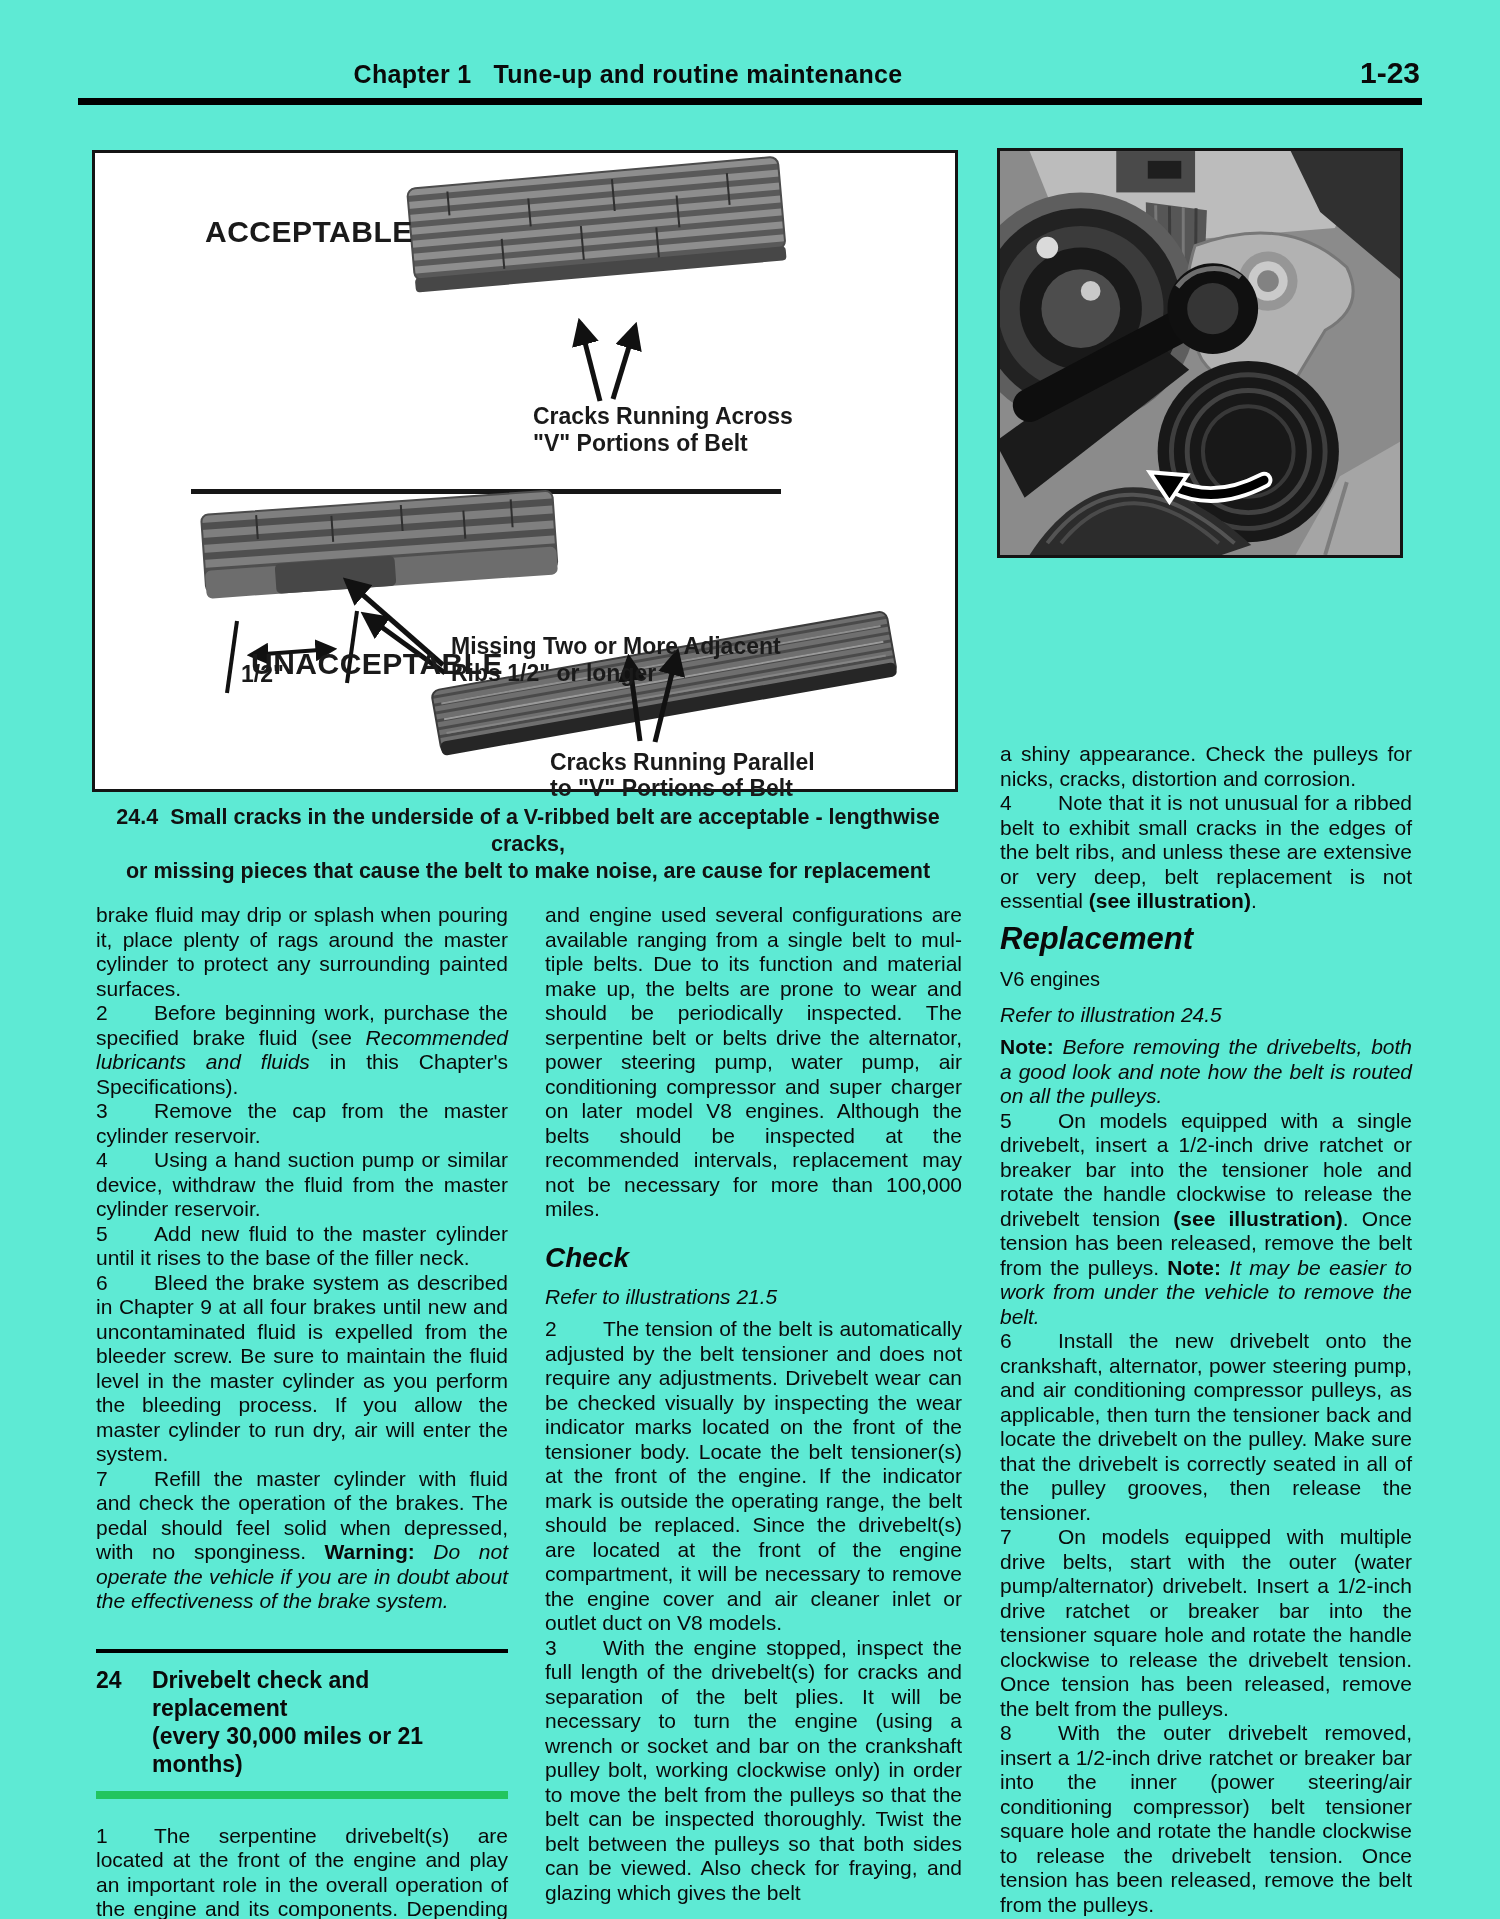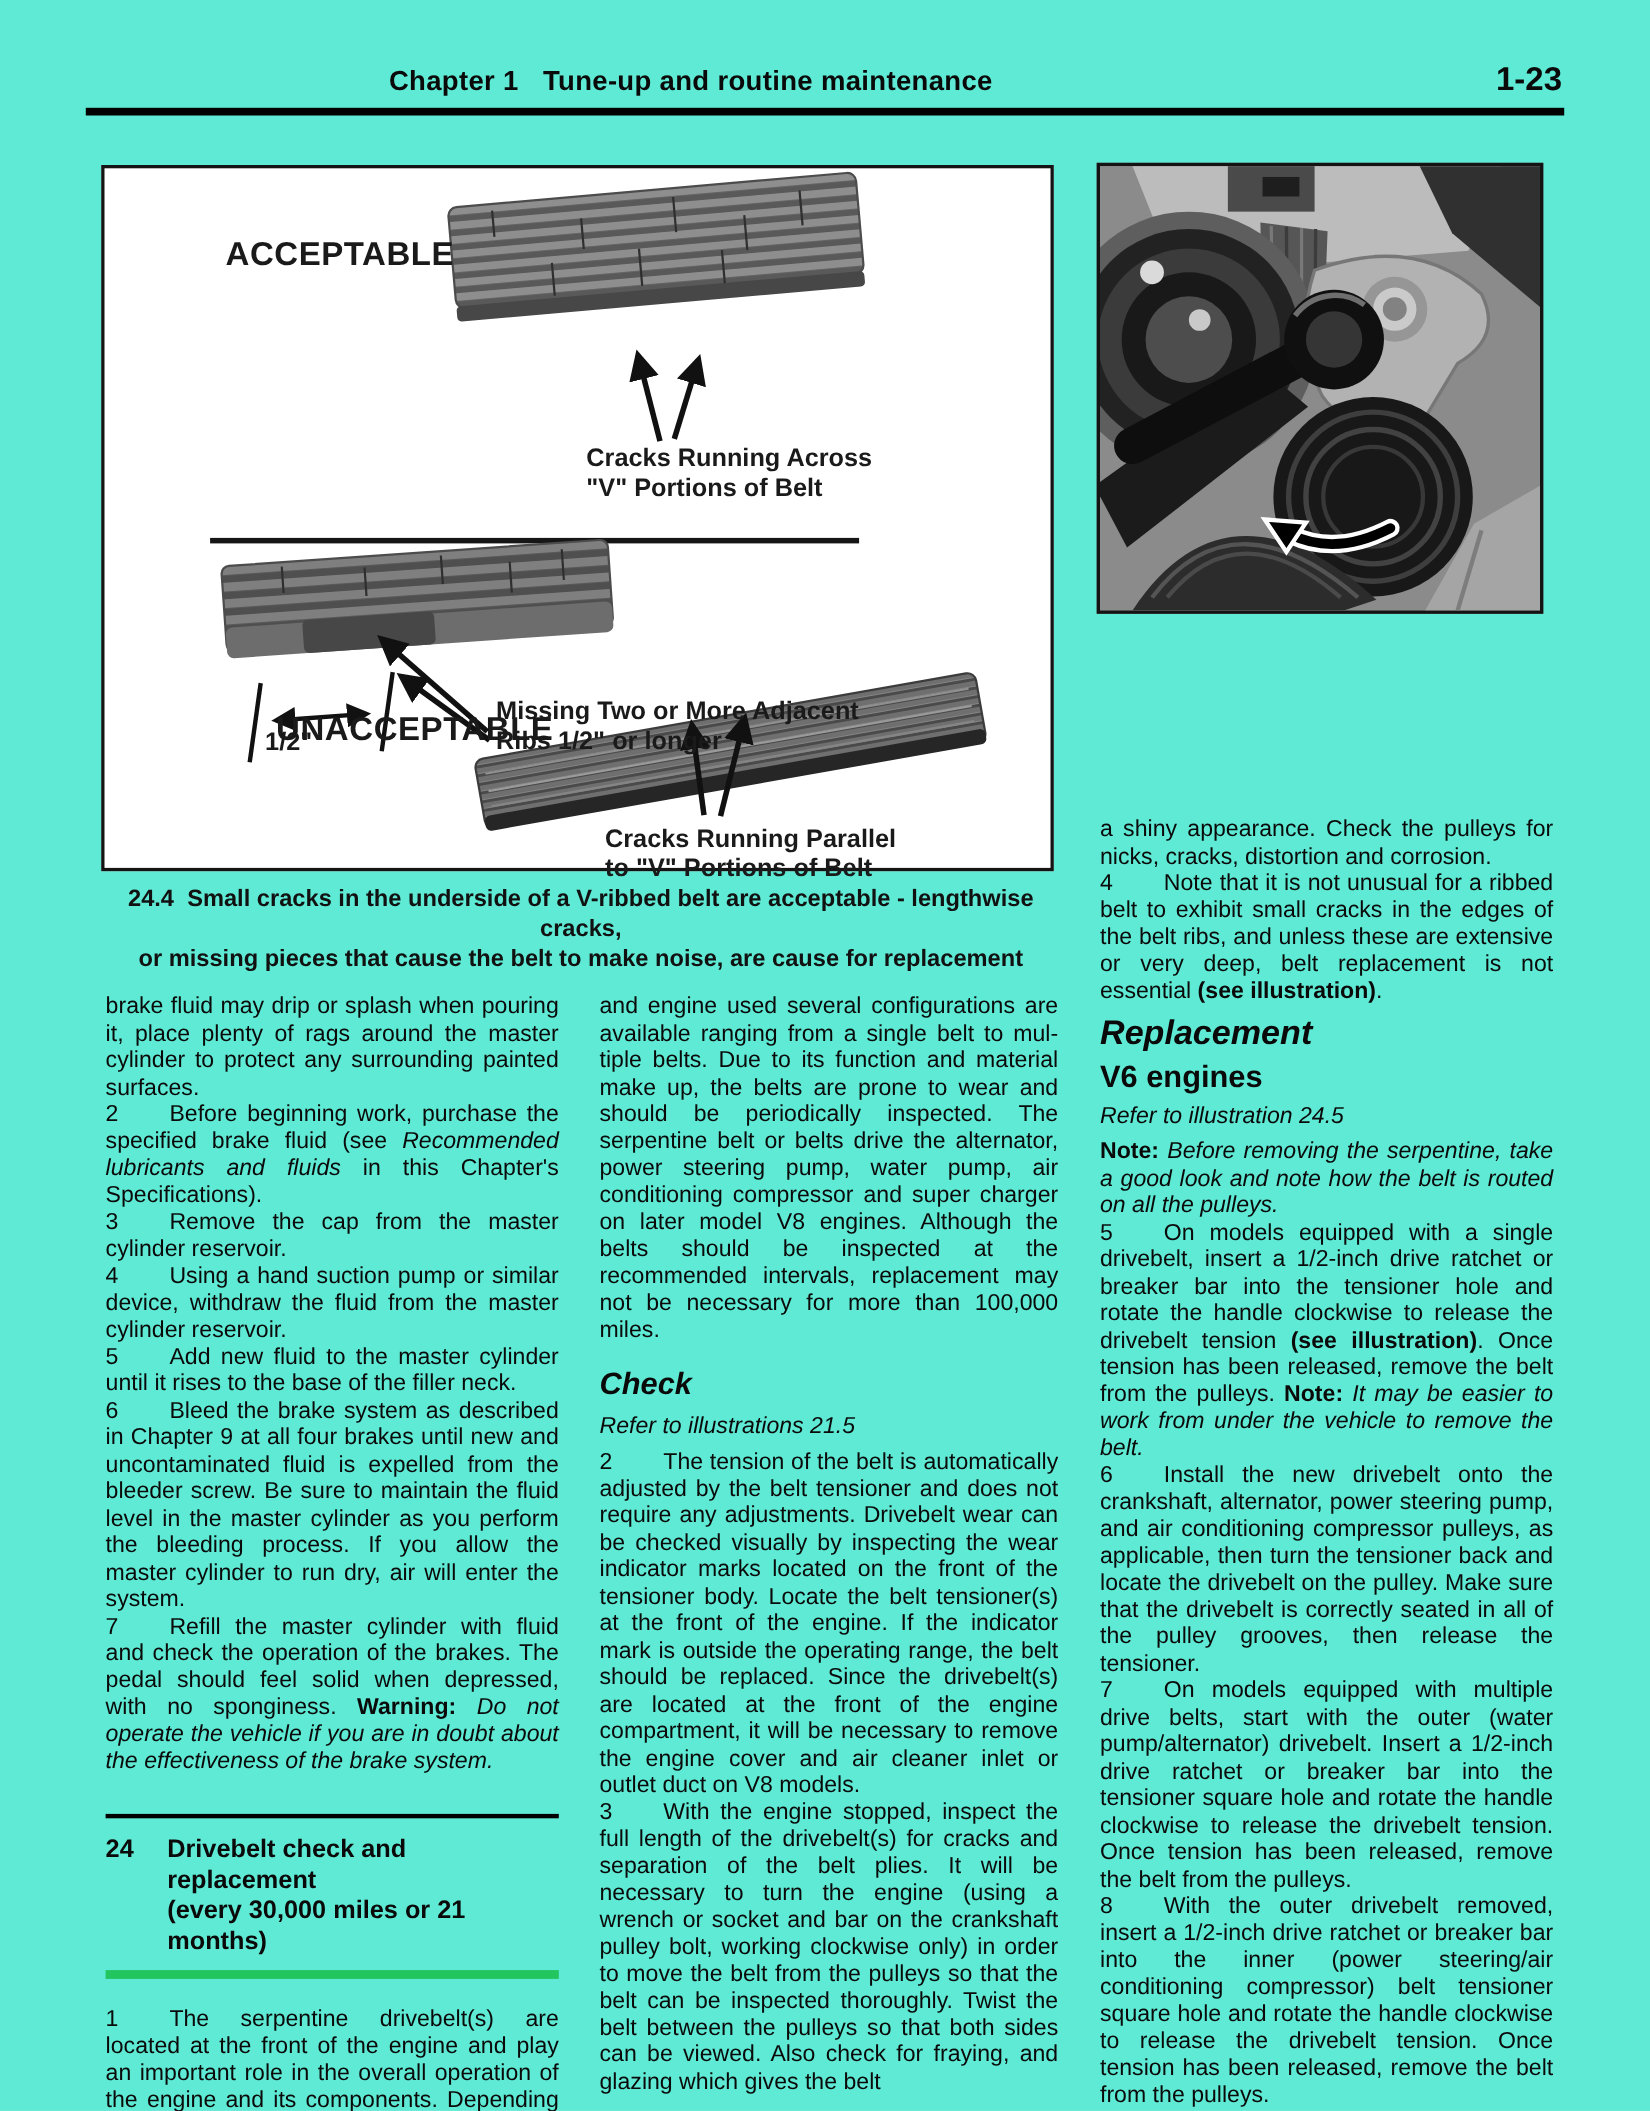--- a/index.html
+++ b/index.html
@@ -30,21 +30,21 @@
   .col{position:absolute;font-size:21px;line-height:24.5px;}
   .col-left{left:96px;top:903px;width:412px;}
   .col-mid{left:545px;top:903px;width:417px;}
   .col-right{left:1000px;top:742px;width:412px;}
   .para{margin:0;text-align:justify;hyphens:manual;-webkit-hyphens:manual;}
   .run-num{display:inline-block;width:58px;}
   .run-b{font-weight:bold;}
   .run-i{font-style:italic;}
   .blk-h_italic{font-weight:bold;font-style:italic;font-size:28px;line-height:32px;margin:20px 0 11px;}
   .blk-h_italic_lg{font-weight:bold;font-style:italic;font-size:31px;line-height:34px;margin:8px 0 9px;}
-  .blk-h_bold{font-weight:bold;font-size:28px;line-height:28px;margin:0 0 10px;}
+  .blk-h_bold{font-weight:normal;font-size:20px;line-height:28px;margin:0 0 10px;}
   .blk-refer{font-style:italic;margin:0 0 8px;}
   .section-box{border-top:4px solid #000;border-bottom:8px solid #22c55e;margin:35px 0 25px;
     padding:13px 0;display:flex;font-weight:bold;font-size:23px;line-height:28px;}
   .sec-num{flex:none;width:56px;}
   .sec-line{display:block;}
 </style>
 </head>
 <body>
 
 <div class="page">
@@ -235,20 +235,20 @@
       <div class="blk-refer">Refer to illustrations 21.5</div>
       <p class="para"><span class="run-num">2</span><span class="run-t">The tension of the belt is automatically adjusted by the belt tensioner and does not require any adjustments. Drivebelt wear can be checked visually by inspecting the wear indicator marks located on the front of the tensioner body. Locate the belt tensioner(s) at the front of the engine. If the indicator mark is outside the operating range, the belt should be replaced. Since the drivebelt(s) are located at the front of the engine compartment, it will be necessary to remove the engine cover and air cleaner inlet or outlet duct on V8 models.</span></p>
       <p class="para"><span class="run-num">3</span><span class="run-t">With the engine stopped, inspect the full length of the drivebelt(s) for cracks and sep­aration of the belt plies. It will be necessary to turn the engine (using a wrench or socket and bar on the crankshaft pulley bolt, working clockwise only) in order to move the belt from the pulleys so that the belt can be inspected thoroughly. Twist the belt between the pulleys so that both sides can be viewed. Also check for fraying, and glazing which gives the belt</span></p>
     </div>
   <div class="col col-right">
       <p class="para"><span class="run-t">a shiny appearance. Check the pulleys for nicks, cracks, distortion and corrosion.</span></p>
       <p class="para"><span class="run-num">4</span><span class="run-t">Note that it is not unusual for a ribbed belt to exhibit small cracks in the edges of the belt ribs, and unless these are extensive or very deep, belt replacement is not essential </span><span class="run-b">(see illustration)</span><span class="run-t">.</span></p>
       <div class="blk-h_italic_lg">Replacement</div>
       <div class="blk-h_bold">V6 engines</div>
       <div class="blk-refer">Refer to illustration 24.5</div>
-      <p class="para"><span class="run-b">Note: </span><span class="run-i">Before removing the serpentine, take a good look and note how the belt is routed on all the pulleys.</span></p>
+      <p class="para"><span class="run-b">Note: </span><span class="run-i">Before removing the drivebelts, both a good look and note how the belt is routed on all the pulleys.</span></p>
       <p class="para"><span class="run-num">5</span><span class="run-t">On models equipped with a single drive­belt, insert a 1/2-inch drive ratchet or breaker bar into the tensioner hole and rotate the han­dle clockwise to release the drivebelt tension </span><span class="run-b">(see illustration)</span><span class="run-t">. Once tension has been released, remove the belt from the pulleys. </span><span class="run-b">Note: </span><span class="run-i">It may be easier to work from under the vehicle to remove the belt.</span></p>
       <p class="para"><span class="run-num">6</span><span class="run-t">Install the new drivebelt onto the crank­shaft, alternator, power steering pump, and air conditioning compressor pulleys, as appli­cable, then turn the tensioner back and locate the drivebelt on the pulley. Make sure that the drivebelt is correctly seated in all of the pulley grooves, then release the tensioner.</span></p>
       <p class="para"><span class="run-num">7</span><span class="run-t">On models equipped with multiple drive belts, start with the outer (water pump/alter­nator) drivebelt. Insert a 1/2-inch drive ratchet or breaker bar into the tensioner square hole and rotate the handle clockwise to release the drivebelt tension. Once tension has been released, remove the belt from the pulleys.</span></p>
       <p class="para"><span class="run-num">8</span><span class="run-t">With the outer drivebelt removed, insert a 1/2-inch drive ratchet or breaker bar into the inner (power steering/air conditioning com­pressor) belt tensioner square hole and rotate the handle clockwise to release the drivebelt tension. Once tension has been released, remove the belt from the pulleys.</span></p>
     </div>
 
 </div>
 
 </body></html>

